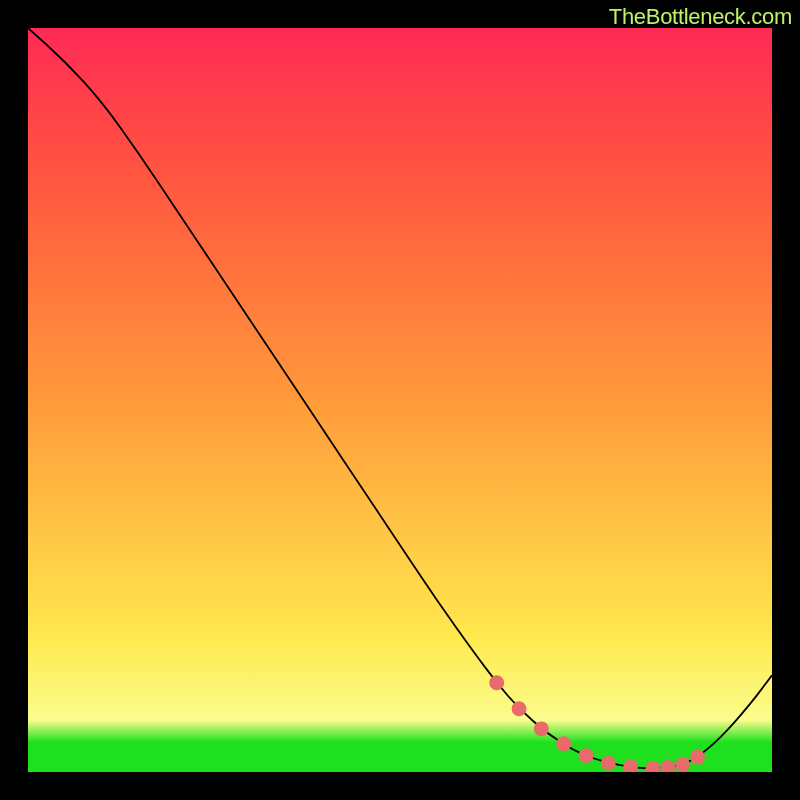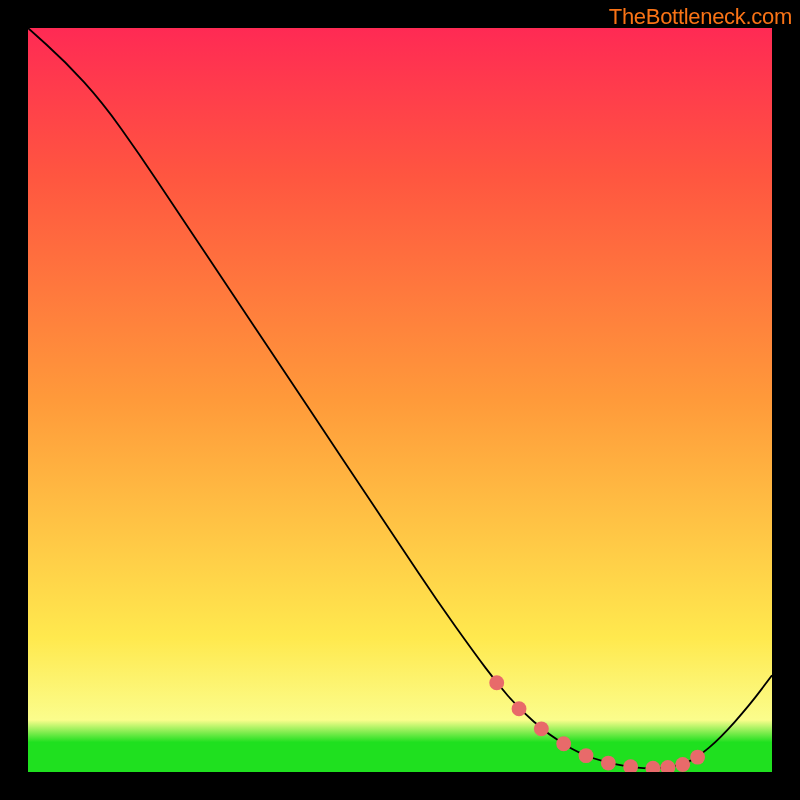--- a/index.html
+++ b/index.html
@@ -8,21 +8,21 @@
     height: 800px;
     background: #000;
     position: relative;
     font-family: Arial, Helvetica, sans-serif;
     overflow: hidden;
   }
   .watermark {
     position: absolute;
     top: 4px;
     right: 8px;
-    color: #f97316;
+    color: #bef264;
     font-size: 22px;
     font-weight: 400;
     z-index: 5;
     letter-spacing: -0.3px;
   }
   .plot-area {
     position: absolute;
     left: 28px;
     top: 28px;
     width: 744px;

